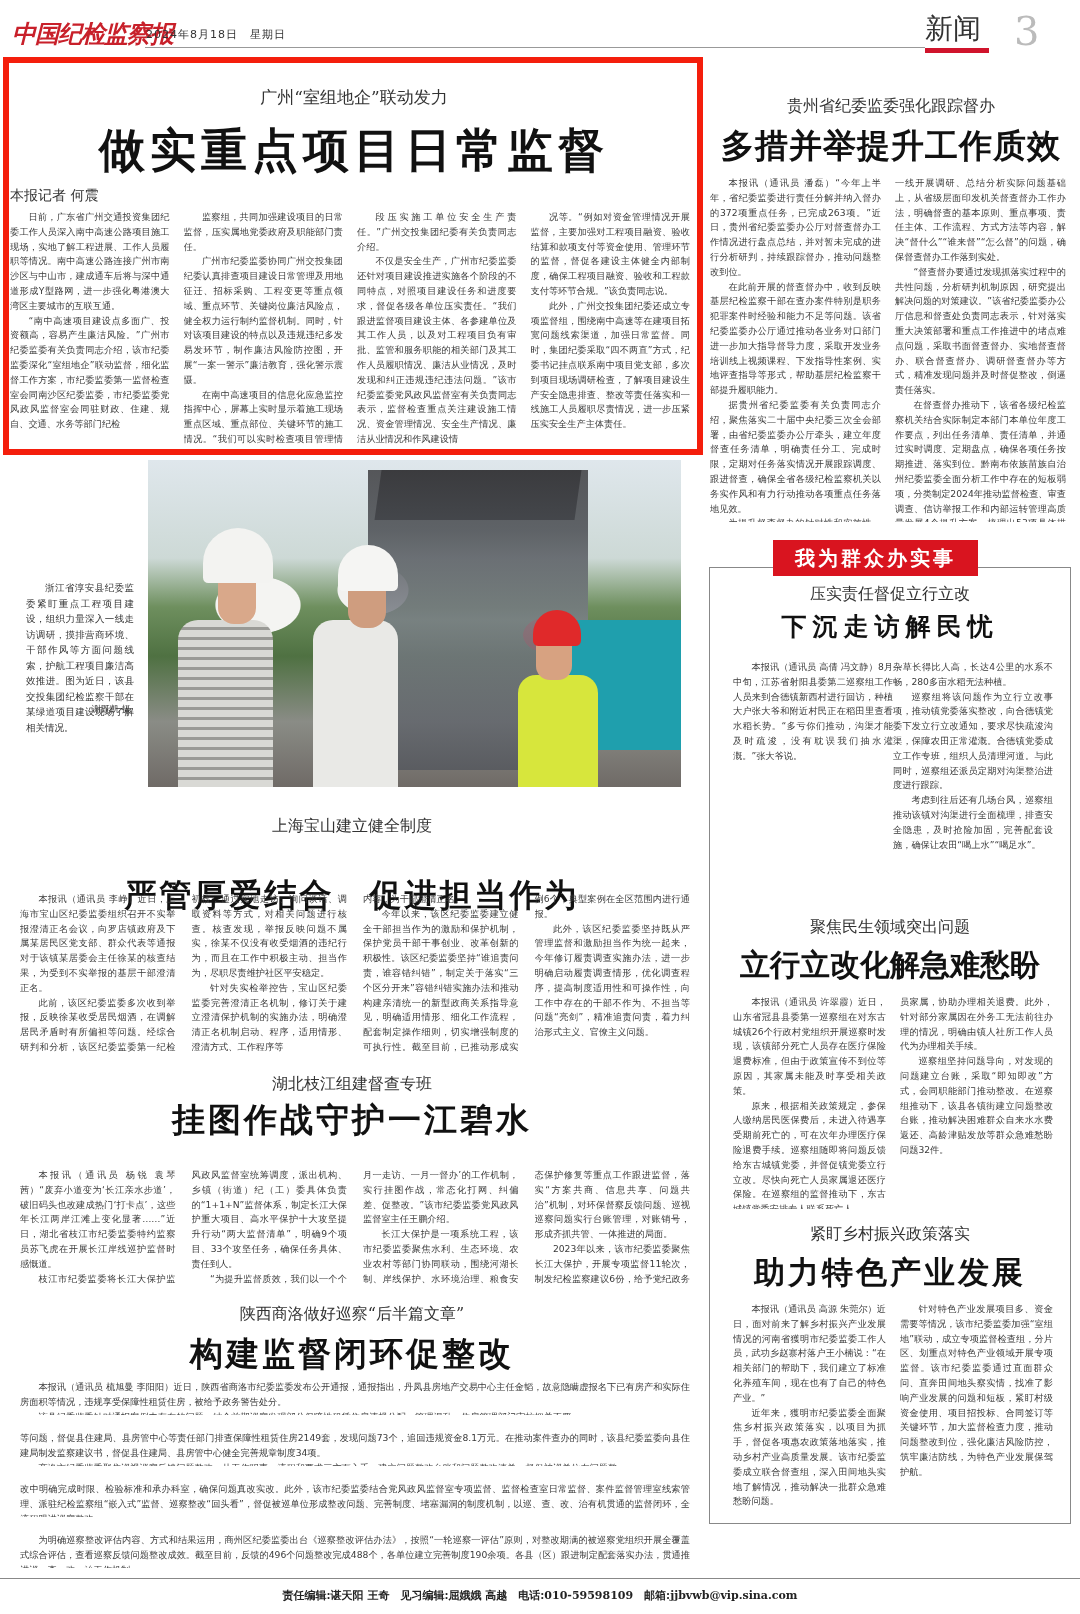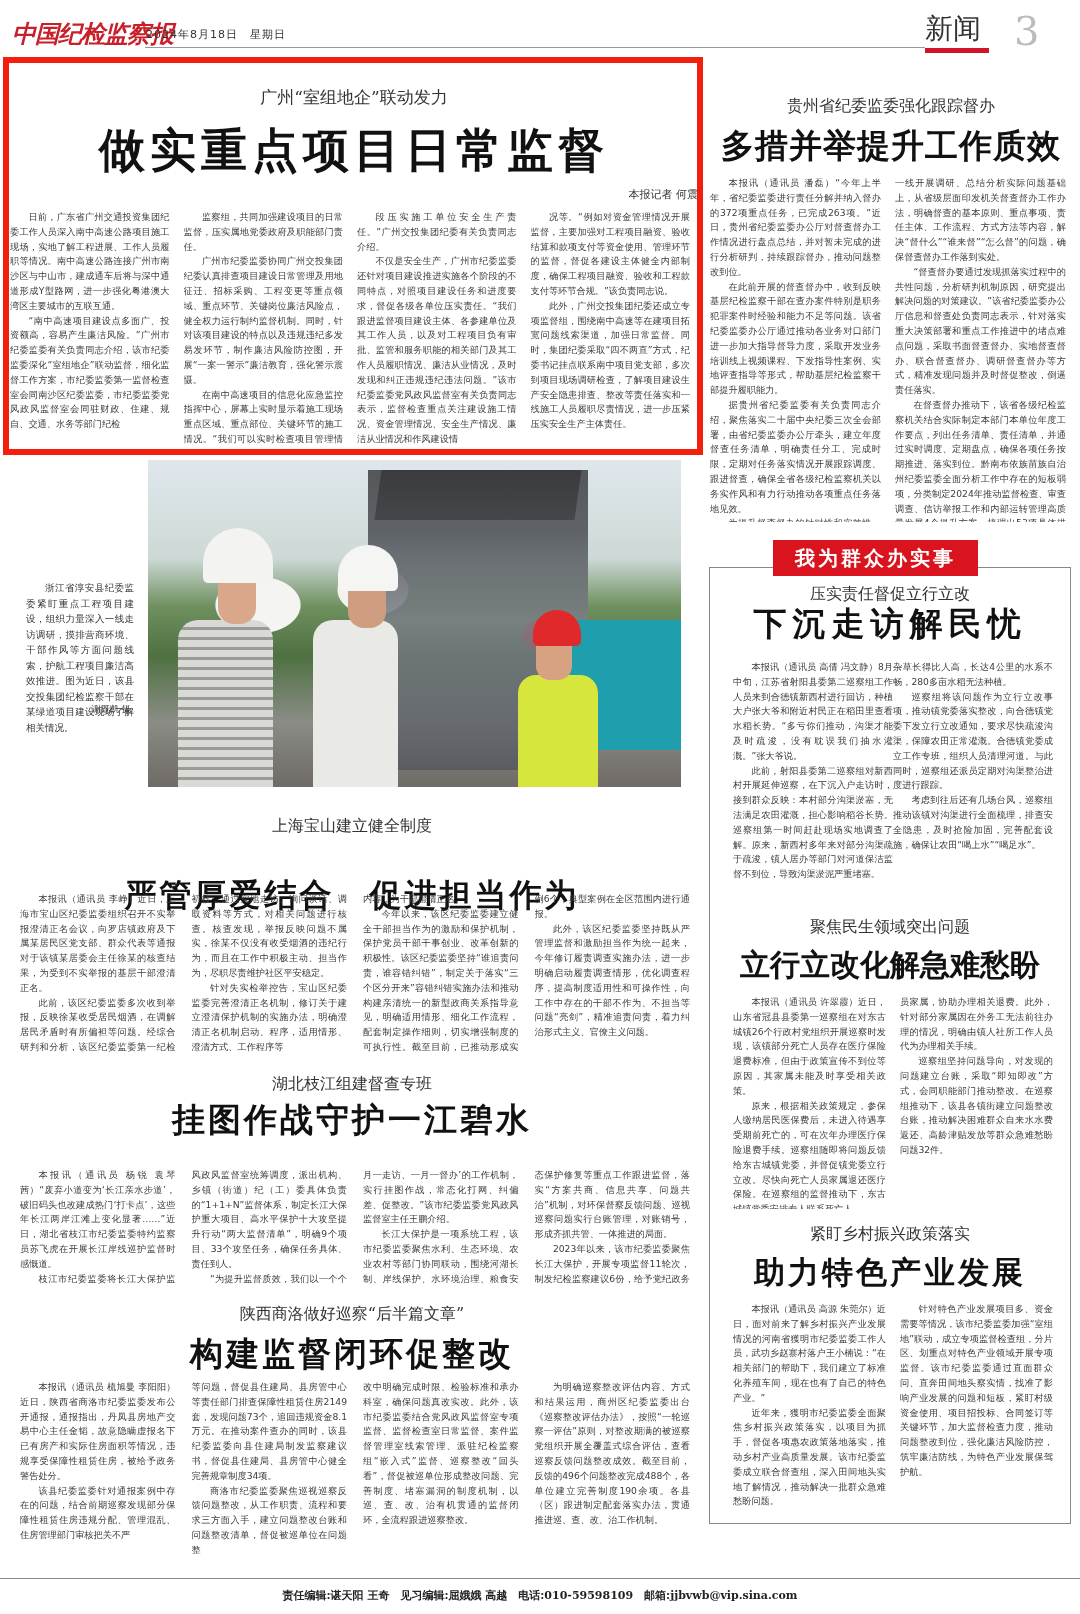--- a/index.html
+++ b/index.html
@@ -15,21 +15,21 @@
   .section-underline { position: absolute; left: 925px; top: 48px; width: 64px; height: 5px; background: #d0142c; }
   .page-num { position: absolute; left: 1014px; top: 8px; font-family: "DejaVu Serif", serif; font-size: 40px; color: #bbb; font-weight: 300; }
 
   
   .highlight-box { position: absolute; left: 3px; top: 57px; width: 700px; height: 398px; border: 6px solid #f41e0c; }
 
   
   .article { position: absolute; padding-left: 31px; }
   .kicker { font-family: "DejaVu Serif", serif; color: #333; text-align: center; position: absolute; }
   .headline { font-family: "DejaVu Serif", serif; font-weight: bold; color: #111; text-align: center; position: absolute; letter-spacing: 2px; }
-  .byline { position: absolute; font-size: 11px; color: #333; text-align: right; }
+  .byline { position: absolute; font-size: 14px; color: #333; text-align: left; }
   .cols { position: absolute; display: flex; gap: 12px; }
   .col { flex: 1; font-size: 9.2px; line-height: 14.8px; color: #3a3a3a; text-align: justify; overflow: hidden; }
   .col p { text-indent: 2em; }
 
   
   .photo { position: absolute; left: 148px; top: 460px; width: 533px; height: 327px; overflow: hidden;
     background:
       radial-gradient(ellipse 60px 40px at 110px 145px, #f4f4f2 70%, transparent 72%),
       radial-gradient(ellipse 50px 35px at 225px 130px, #f2f2f0 70%, transparent 72%),
       radial-gradient(ellipse 35px 25px at 400px 175px, #d8292a 70%, transparent 72%),
@@ -178,21 +178,21 @@
     <div class="col">
       <p style="text-indent:0">态保护修复等重点工作跟进监督，落实“方案共商、信息共享、问题共治”机制，对环保督察反馈问题、巡视巡察问题实行台账管理，对账销号，形成齐抓共管、一体推进的局面。</p>
       <p>2023年以来，该市纪委监委聚焦长江大保护，开展专项监督11轮次，制发纪检监察建议6份，给予党纪政务处分46人次，督促整改问题120余个。</p>
     </div>
   </div>
 </div>
 
 <div class="article" style="left:10px;top:1298px;width:684px;height:275px;">
   <div class="kicker" style="left:0;top:6px;width:684px;font-size:16px;">陕西商洛做好巡察“后半篇文章”</div>
   <div class="headline" style="left:0;top:34px;width:684px;font-size:33px;letter-spacing:3px;">构建监督闭环促整改</div>
-  <div class="cols" style="left:10px;top:82px;width:670px;height:188px;gap:16px;">
+  <div class="cols" style="left:10px;top:82px;width:670px;height:188px;gap:16px;flex-direction:column;">
     <div class="col">
       <p>本报讯（通讯员 梳旭曼 李阳阳）近日，陕西省商洛市纪委监委发布公开通报，通报指出，丹凤县房地产交易中心主任金韬，故意隐瞒虚报名下已有房产和实际住房面积等情况，违规享受保障性租赁住房，被给予政务警告处分。</p>
       <p>该县纪委监委针对通报案例中存在的问题，结合前期巡察发现部分保障性租赁住房违规分配、管理混乱、住房管理部门审核把关不严</p>
     </div>
     <div class="col">
       <p style="text-indent:0">等问题，督促县住建局、县房管中心等责任部门排查保障性租赁住房2149套，发现问题73个，追回违规资金8.1万元。在推动案件查办的同时，该县纪委监委向县住建局制发监察建议书，督促县住建局、县房管中心健全完善规章制度34项。</p>
       <p>商洛市纪委监委聚焦巡视巡察反馈问题整改，从工作职责、流程和要求三方面入手，建立问题整改台账和问题整改清单，督促被巡单位在问题整</p>
     </div>
     <div class="col">
       <p style="text-indent:0">改中明确完成时限、检验标准和承办科室，确保问题真改实改。此外，该市纪委监委结合党风政风监督室专项监督、监督检查室日常监督、案件监督管理室线索管理、派驻纪检监察组“嵌入式”监督、巡察整改“回头看”，督促被巡单位形成整改问题、完善制度、堵塞漏洞的制度机制，以巡、查、改、治有机贯通的监督闭环，全流程跟进巡察整改。</p>
@@ -201,25 +201,24 @@
       <p>为明确巡察整改评估内容、方式和结果运用，商州区纪委监委出台《巡察整改评估办法》，按照“一轮巡察一评估”原则，对整改期满的被巡察党组织开展全覆盖式综合评估，查看巡察反馈问题整改成效。截至目前，反馈的496个问题整改完成488个，各单位建立完善制度190余项。各县（区）跟进制定配套落实办法，贯通推进巡、查、改、治工作机制。</p>
     </div>
   </div>
 </div>
 
 <div class="right-box"></div>
 <div class="tag-banner">我为群众办实事</div>
 
 <div class="article" style="left:715px;top:582px;width:350px;height:330px;">
   <div class="kicker" style="left:0;top:2px;width:350px;font-size:16px;">压实责任督促立行立改</div>
-  <div class="headline" style="left:0;top:20px;width:350px;font-size:33px;letter-spacing:6px;">下沉走访解民忧</div>
+  <div class="headline" style="left:0;top:28px;width:350px;font-size:25px;letter-spacing:6px;">下沉走访解民忧</div>
   <div class="cols" style="left:18px;top:78px;width:320px;height:246px;gap:0;">
     <div class="col">
       <p>本报讯（通讯员 高倩 冯文静）8月中旬，江苏省射阳县委第二巡察组工作人员来到合德镇新西村进行回访，种植大户张大爷和附近村民正在稻田里查看水稻长势。“多亏你们推动，沟渠才能及时疏浚，没有耽误我们抽水灌溉。”张大爷说。</p>
-      <p>此前，射阳县委第二巡察组对新西村开展延伸巡察，在下沉入户走访时，接到群众反映：本村部分沟渠淤塞，无法满足农田灌溉，担心影响稻谷长势。巡察组第一时间赶赴现场实地调查了解。原来，新西村多年来对部分沟渠疏于疏浚，镇人居办等部门对河道保洁监督不到位，导致沟渠淤泥严重堵塞。</p>
     </div>
     <div class="col">
       <p style="text-indent:0">杂草长得比人高，长达4公里的水系不畅，280多亩水稻无法种植。</p>
       <p>巡察组将该问题作为立行立改事项，推动镇党委落实整改，向合德镇党委下发立行立改通知，要求尽快疏浚沟渠，保障农田正常灌溉。合德镇党委成立工作专班，组织人员清理河道。与此同时，巡察组还派员定期对沟渠整治进度进行跟踪。</p>
       <p>考虑到往后还有几场台风，巡察组推动该镇对沟渠进行全面梳理，排查安全隐患，及时抢险加固，完善配套设施，确保让农田“喝上水”“喝足水”。</p>
     </div>
   </div>
 </div>
 
 <div class="article" style="left:715px;top:915px;width:350px;height:300px;">

